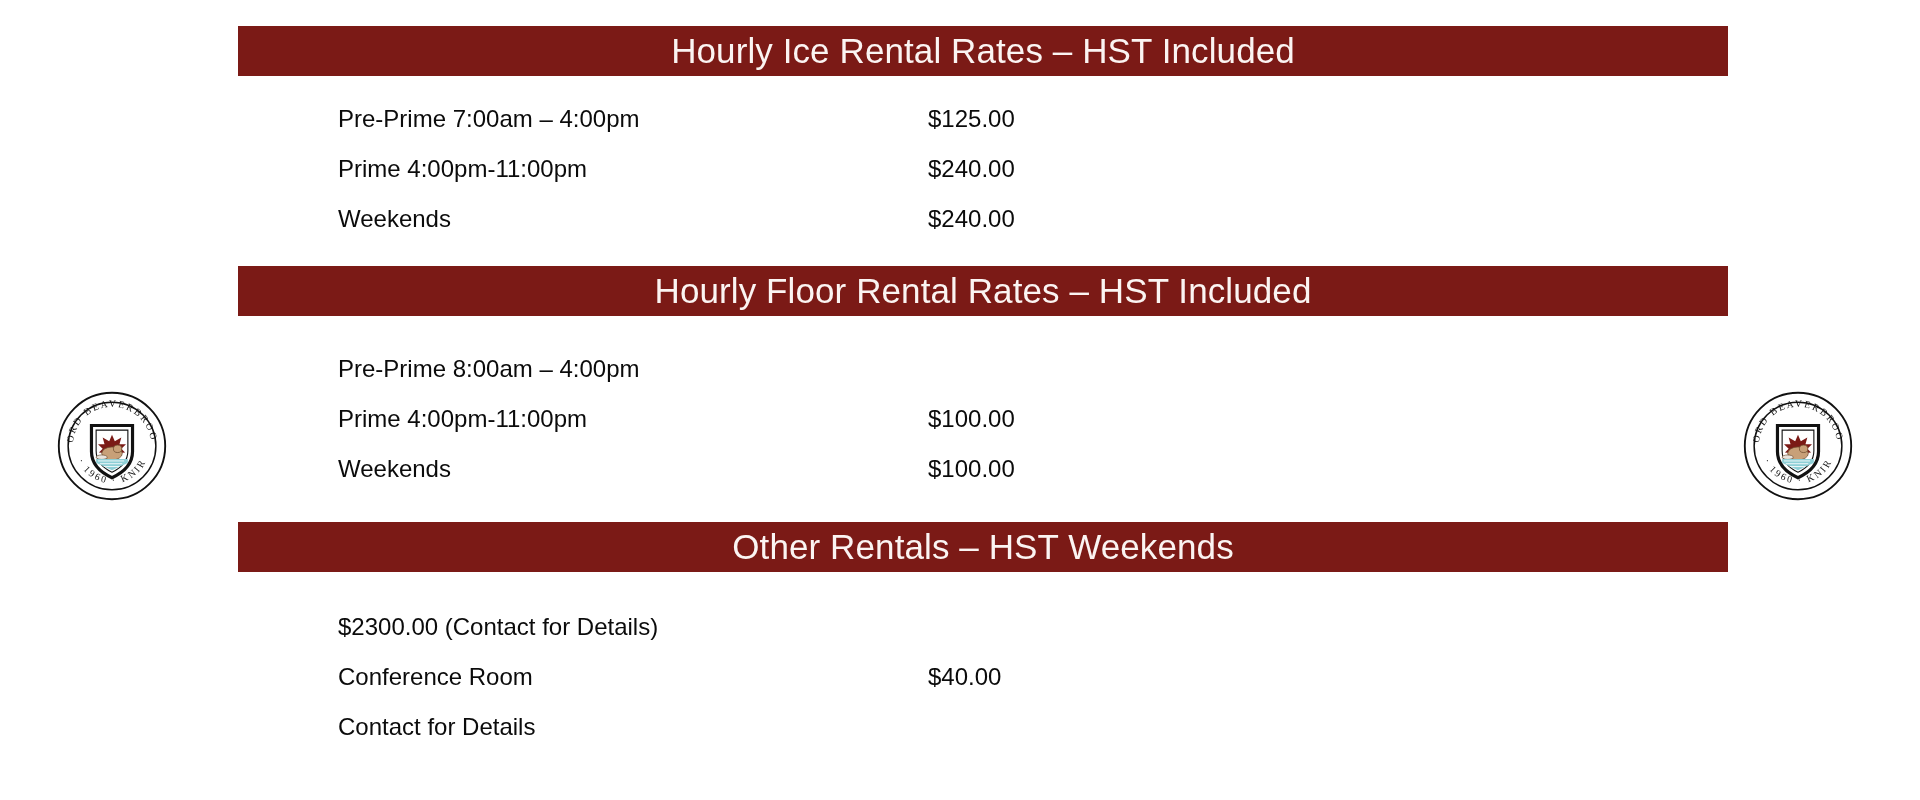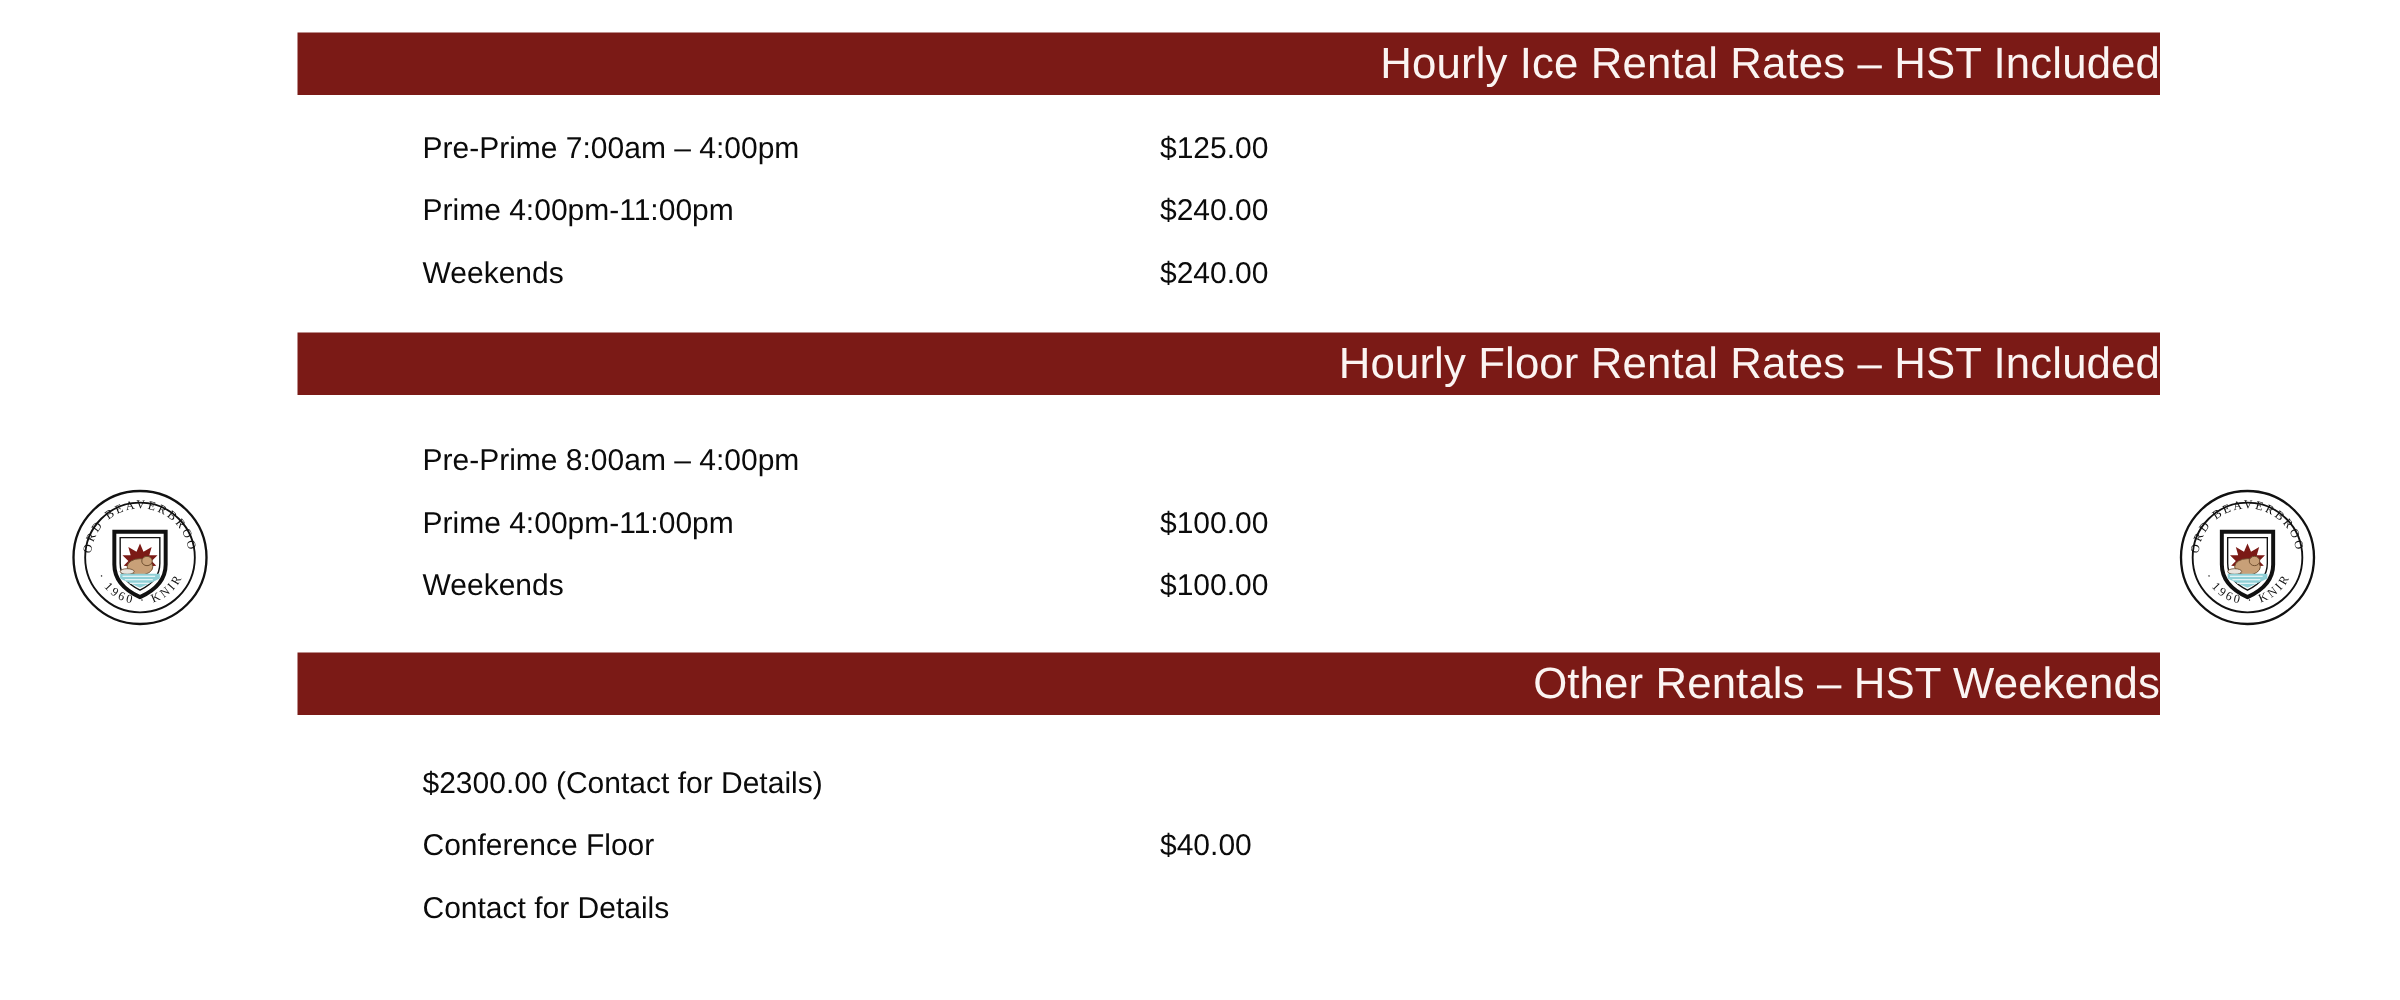--- a/index.html
+++ b/index.html
@@ -36,21 +36,21 @@
   .rates {
     position: absolute;
     left: 238px;
     top: 26px;
     width: 1490px;
   }
 
   .band {
     background: #7b1a16;
     color: #fbf4f2;
-    text-align: right;
+    text-align: center;
     font-size: 35px;
     line-height: 50px;
     height: 50px;
     letter-spacing: 0.1px;
     overflow: hidden;
     white-space: nowrap;
   }
 
   .section-rows {
     padding-left: 100px;
@@ -193,21 +193,21 @@
     </div>
     <div class="gap-floor-bottom"></div>
 
     <div class="band">Other Rentals – HST Weekends</div>
     <div class="gap-other-top"></div>
     <div class="section-rows">
       <div class="row">
         <span class="value">$2300.00 (Contact for Details)</span>
       </div>
       <div class="row">
-        <span class="label">Conference Floor</span>
+        <span class="label">Conference Room</span>
         <span class="value">$40.00</span>
       </div>
       <div class="row">
         <span class="value">Contact for Details</span>
       </div>
     </div>
 
   </div>
 </div>
 

